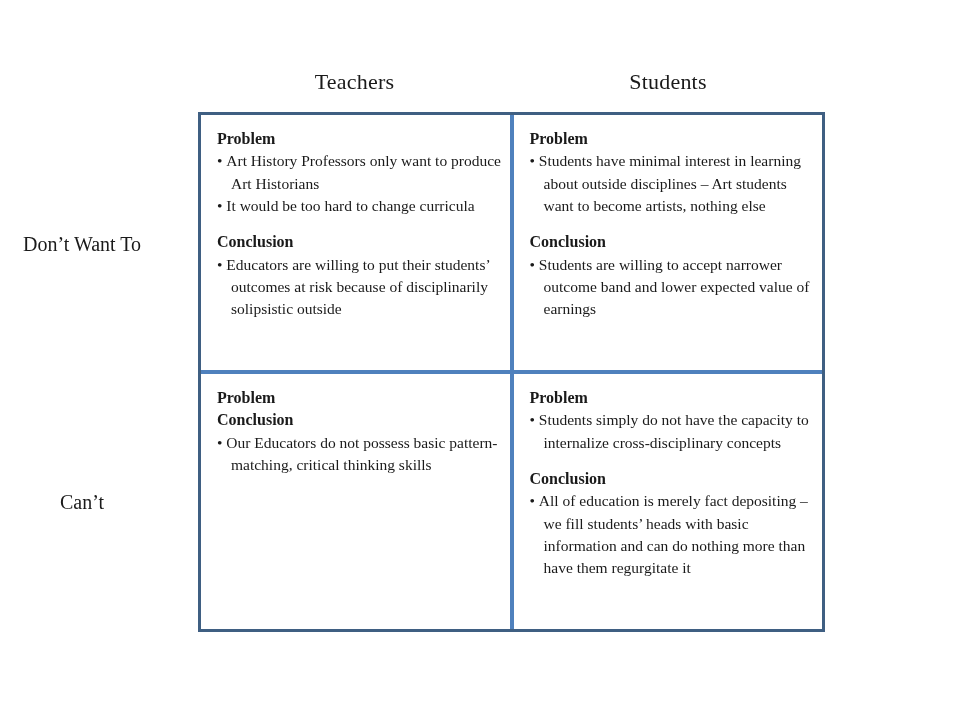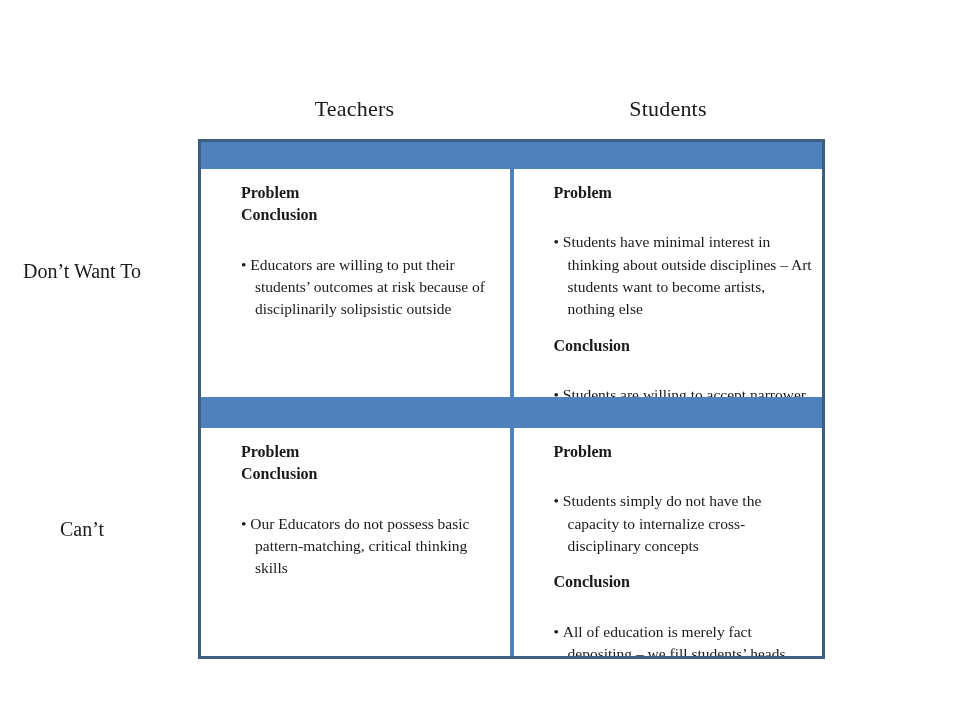--- a/index.html
+++ b/index.html
@@ -1,21 +1,21 @@
 <!DOCTYPE html>
 <html style="--outer-border: #3F5F82; --inner-border: #4F81BD; --text-color: #1A1A1A; --bg: #FFFFFF;"><head>
 <meta charset="utf-8">
 <style>
   :root {
     --outer-border: #3F5F82;
     --inner-border: #4F81BD;
     --text-color: #1A1A1A;
     --bg: #FFFFFF;
   }
-  * { box-sizing: border-box; margin-top: 27px; }
+  * { box-sizing: border-box; }
   html, body { margin: 0; padding: 0; }
   body {
     width: 960px; height: 720px;
     background: var(--bg);
     font-family: "Liberation Serif", "DejaVu Serif", serif;
     color: var(--text-color);
     position: relative;
     overflow: hidden;
   }
   .col-header {
@@ -41,21 +41,21 @@
     width: 627px; height: 520px;
     border: 3px solid var(--outer-border);
     background: var(--inner-border);
     display: grid;
     grid-template-columns: 1fr 1fr;
     grid-template-rows: 1fr 1fr;
     gap: 4px;
   }
   .cell {
     background: var(--bg);
-    padding: 13px 8px 0 40px;
+    padding: 13px 8px 0 16px;
     overflow: hidden;
   }
   .section-heading {
     font-weight: bold;
     font-size: 16px;
     line-height: 1.4;
     margin: 0;
   }
   ul.bullets {
     list-style: none;
@@ -76,30 +76,34 @@
 <div class="col-header teachers">Teachers</div>
 <div class="col-header students">Students</div>
 
 <div class="row-label dont-want-to">Don’t Want To</div>
 <div class="row-label cant">Can’t</div>
 
 <div class="matrix">
 
   <div class="cell">
     <p class="section-heading">Problem</p>
+    <ul class="bullets">
+      <li>Art History Professors only want to produce Art Historians</li>
+      <li>It would be too hard to change curricula</li>
+    </ul>
     <p class="section-heading">Conclusion</p>
     <ul class="bullets">
       <li>Educators are willing to put their students’ outcomes at risk because of disciplinarily solipsistic outside</li>
     </ul>
   </div>
 
   <div class="cell">
     <p class="section-heading">Problem</p>
     <ul class="bullets">
-      <li>Students have minimal interest in thinking about outside disciplines – Art students want to become artists, nothing else</li>
+      <li>Students have minimal interest in learning about outside disciplines – Art students want to become artists, nothing else</li>
     </ul>
     <p class="section-heading">Conclusion</p>
     <ul class="bullets">
       <li>Students are willing to accept narrower outcome band and lower expected value of earnings</li>
     </ul>
   </div>
 
   <div class="cell">
     <p class="section-heading">Problem</p>
     <p class="section-heading">Conclusion</p>

